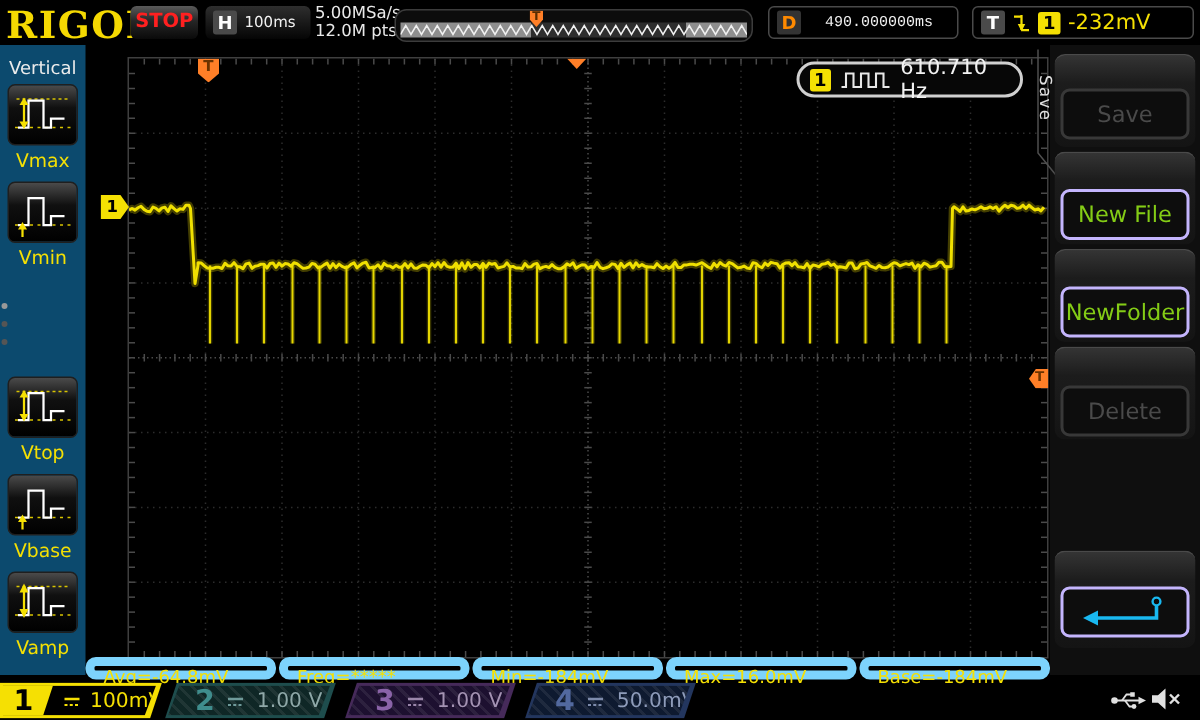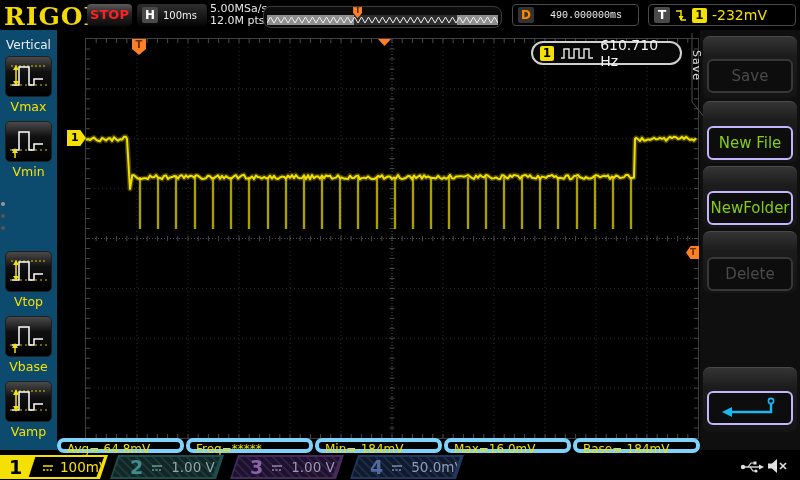--- a/index.html
+++ b/index.html
@@ -67,21 +67,21 @@
   #right-menu{left:700px;top:30px;width:100px;height:420px;background:#0f0f0f;}
   #save-tab-label{left:690px;top:50px;writing-mode:vertical-rl;color:#e0e0e0;font-size:11px;letter-spacing:1px;}
   .slot{position:absolute;left:703px;width:94px;height:61px;border-radius:7px;
         background:linear-gradient(180deg,#343434 0%,#1c1c1c 30%,#141414 100%);border-top:1px solid #4a4a4a;}
   .skey{position:absolute;left:707px;width:86px;height:34px;border-radius:6px;background:#0d0d0d;
         font-size:15px;display:flex;align-items:center;justify-content:center;box-sizing:border-box;}
   .skey.on{border:2px solid #c4b5fd;color:#84cc16;}
   .skey.off{border:2px solid #383838;color:#4a4a4a;}
 
   
-  .mbox{top:438px;width:127px;height:15px;border:4px solid #7dd3fc;border-radius:7px;background:#000;
+  .mbox{top:438px;width:127px;height:15px;border:6px solid #7dd3fc;border-radius:7px;background:#000;
         color:#f5e003;font-size:12px;line-height:15px;padding-left:6px;box-sizing:border-box;white-space:nowrap;}
 
   
   .chblk{top:455px;height:24px;}
   .para1{clip-path:polygon(0 0,100% 0,92.6% 100%,0 100%);}
   .para {clip-path:polygon(7% 0,100% 0,93% 100%,0 100%);}
   .ch-inner{position:absolute;left:2px;top:2px;right:4px;bottom:2px;}
   .stripes{background-image:repeating-linear-gradient(45deg,rgba(255,255,255,0.07) 0 2px,transparent 2px 6px);}
   .ch-num{font-weight:bold;font-size:19px;line-height:24px;}
   .ch-scale{font-size:13.5px;line-height:24px;}

